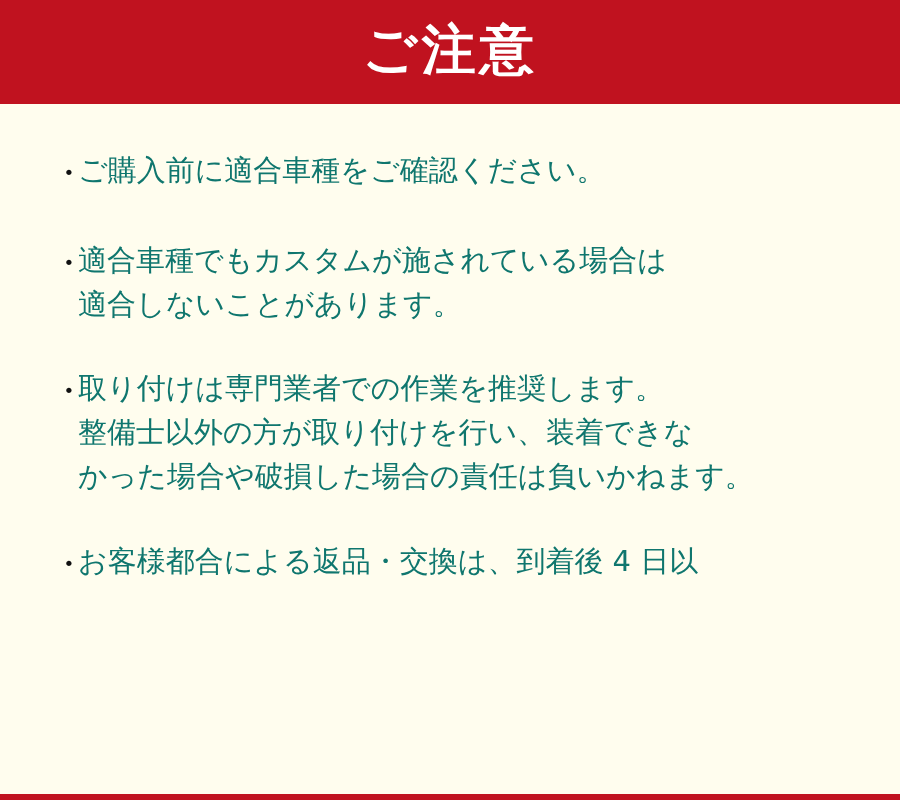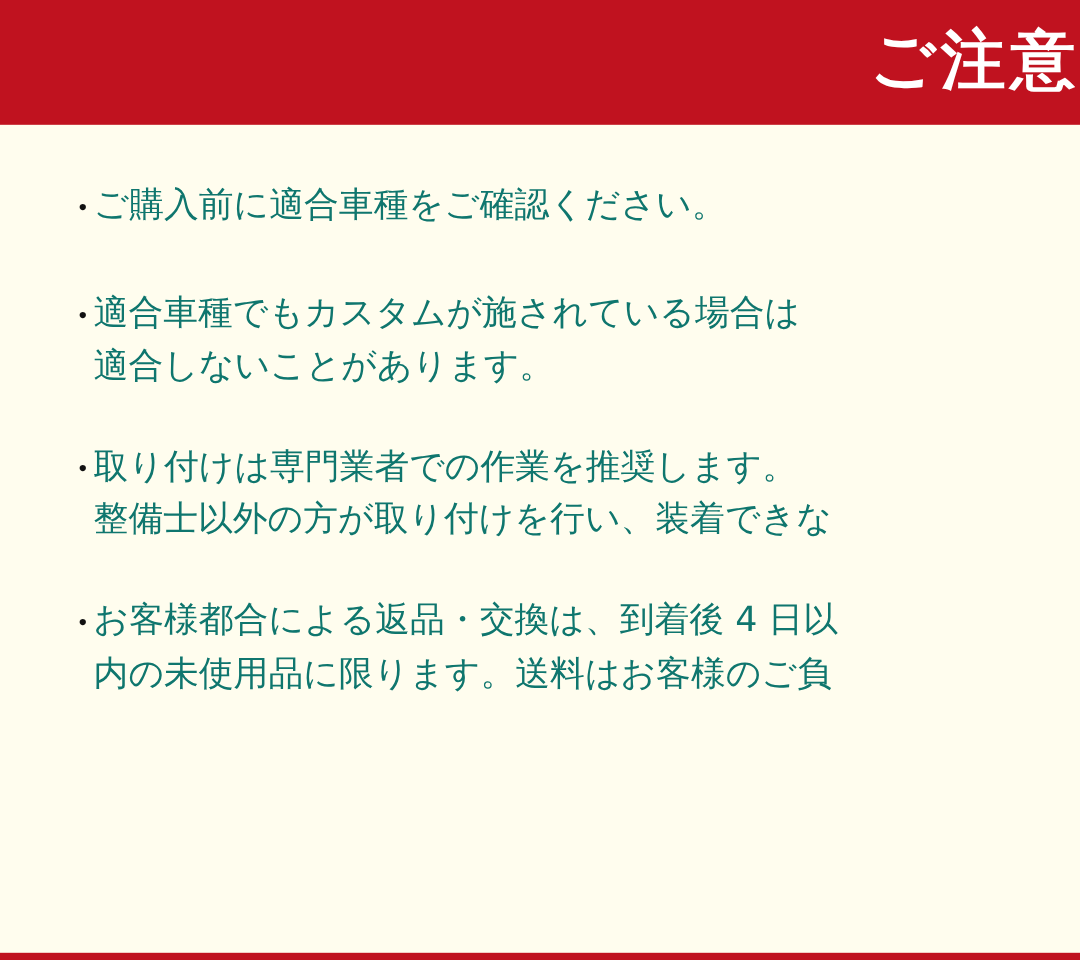--- a/index.html
+++ b/index.html
@@ -22,21 +22,21 @@
   }
   .header-band {
     position: absolute;
     top: 0;
     left: 0;
     width: 900px;
     height: 104px;
     background: #c0121f;
     display: flex;
     align-items: center;
-    justify-content: flex-end;
+    justify-content: center;
   }
   .header-title {
     color: #ffffff;
     font-size: 54px;
     font-weight: bold;
     letter-spacing: 4px;
     line-height: 1;
     margin: 0;
     padding: 0 0 4px 0;
     white-space: nowrap;
@@ -106,27 +106,27 @@
         <div class="notice-line">適合車種でもカスタムが施されている場合は</div>
         <div class="notice-line">適合しないことがあります。</div>
       </div>
     </div>
 
     <div class="notice-item">
       <span class="bullet">・</span>
       <div class="notice-lines">
         <div class="notice-line">取り付けは専門業者での作業を推奨します。</div>
         <div class="notice-line">整備士以外の方が取り付けを行い、装着できな</div>
+        <div class="notice-line">かった場合や破損した場合の責任は負いかねます。</div>
       </div>
     </div>
 
     <div class="notice-item">
       <span class="bullet">・</span>
       <div class="notice-lines">
         <div class="notice-line">お客様都合による返品・交換は、到着後 4 日以</div>
-        <div class="notice-line">内の未使用品に限ります。送料はお客様のご負</div>
       </div>
     </div>
 
   </div>
 
   <div class="bottom-rule"></div>
 </div>
 
 </body></html>

